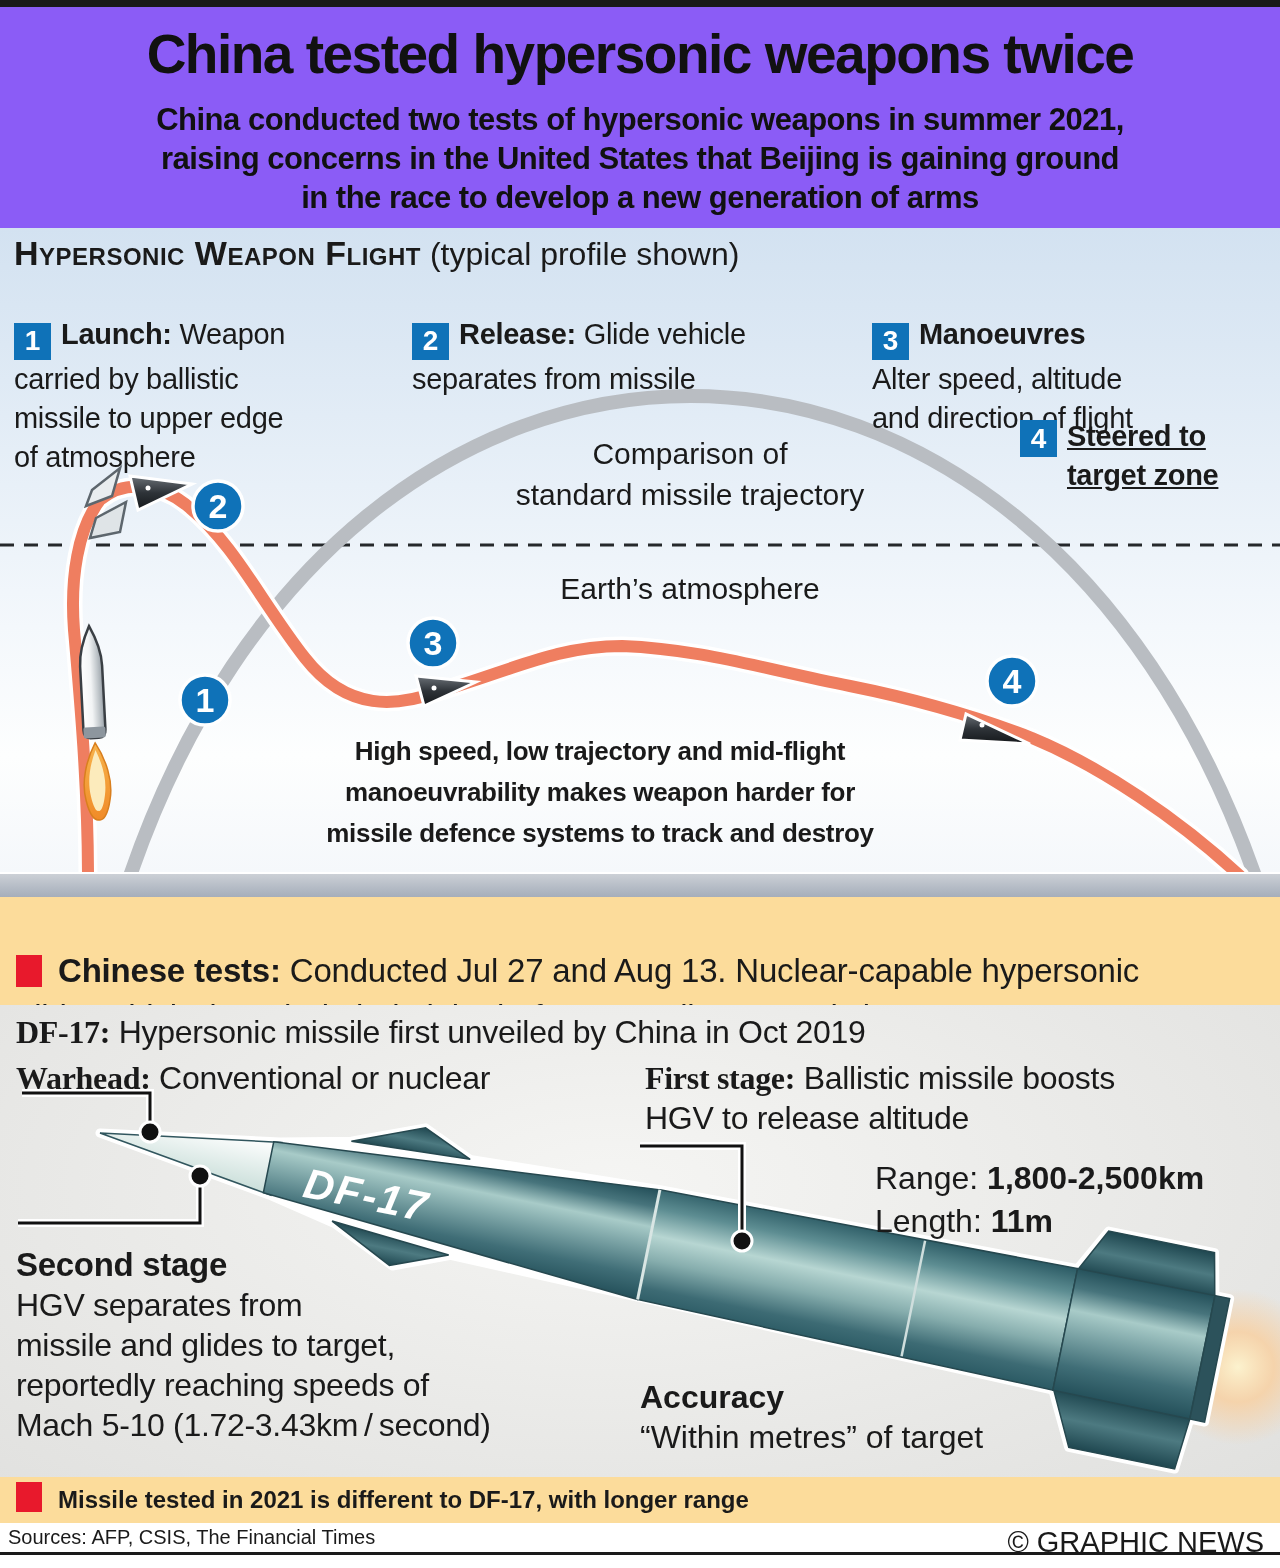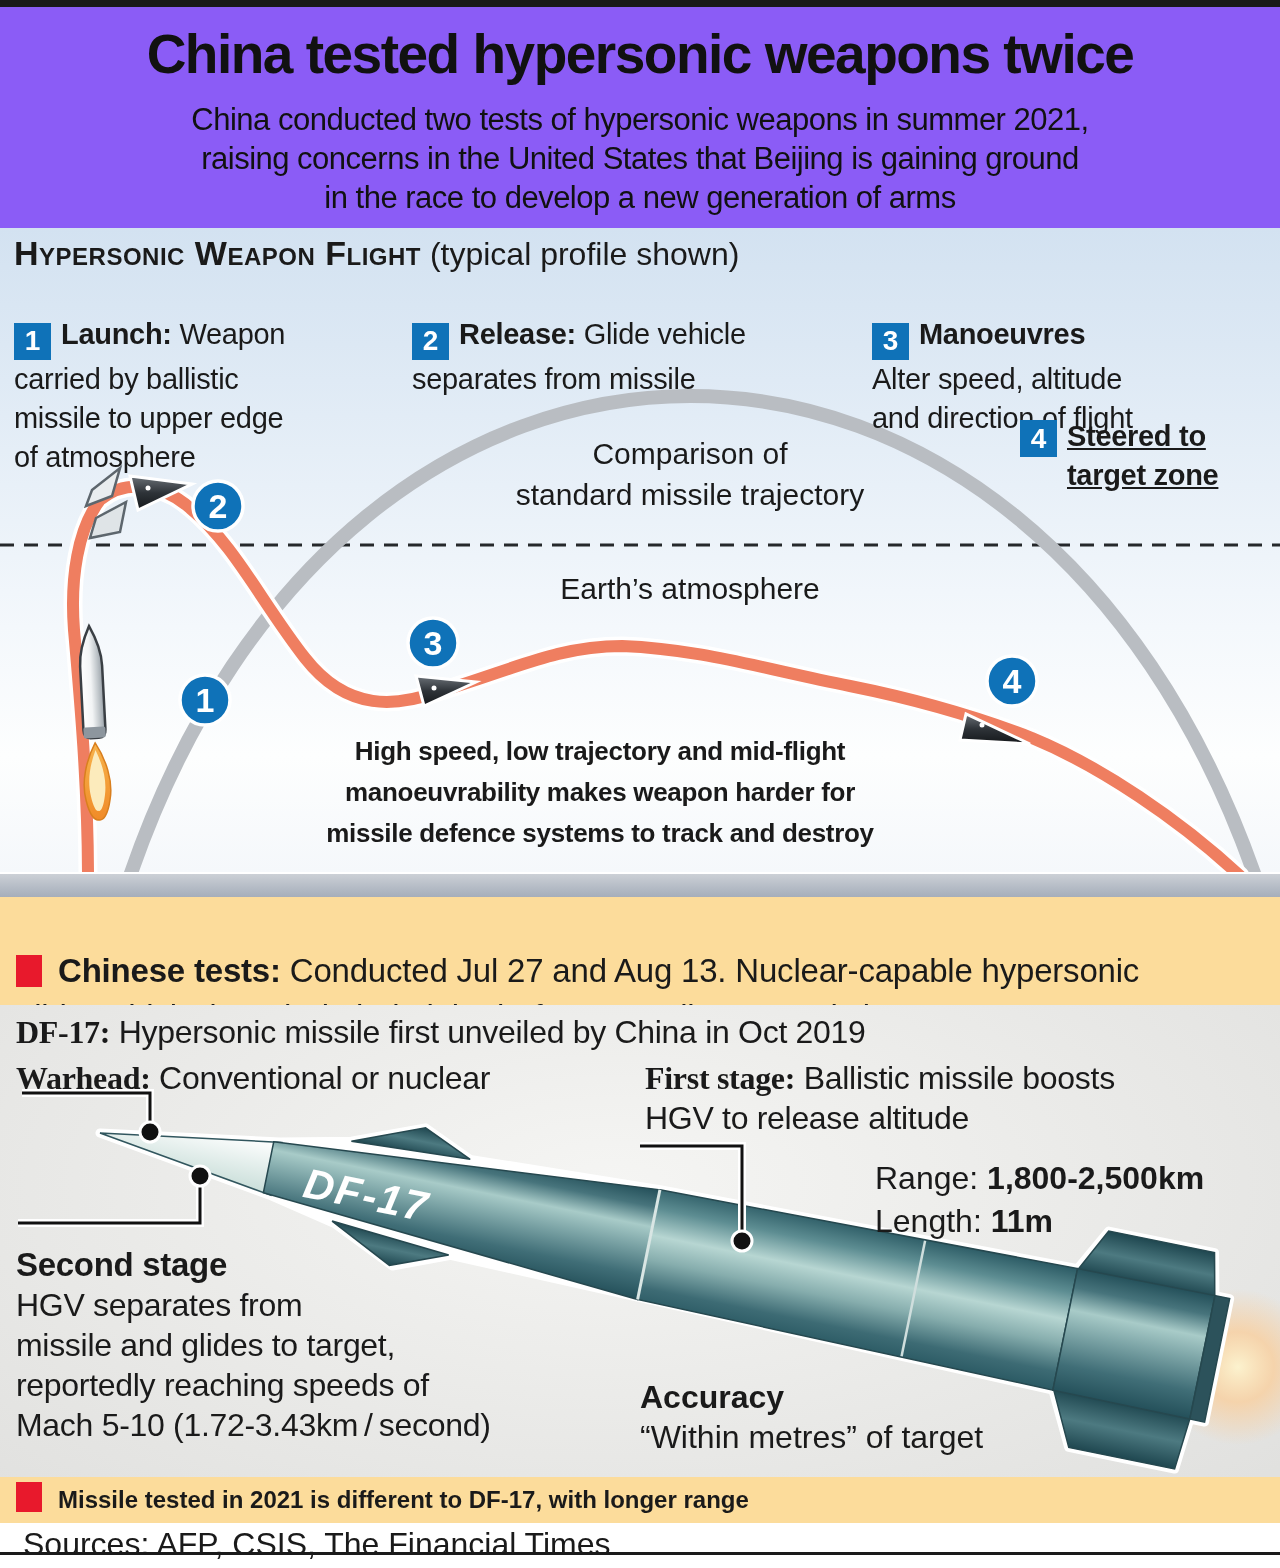--- a/index.html
+++ b/index.html
@@ -3,21 +3,21 @@
 <meta charset="utf-8">
 <style>
   html,body{margin:0;padding:0;background:#fff;}
   .canvas{position:relative;width:1280px;height:1568px;overflow:hidden;background:#8b5cf6;
           font-family:"Liberation Sans",sans-serif;color:#1a1a1a;}
   .topbar{position:absolute;left:0;top:0;width:1280px;height:7px;background:#1a1a1a;}
   
   .title{position:absolute;left:0;top:22px;width:1280px;text-align:center;
          font-size:55px;font-weight:bold;letter-spacing:-1.5px;color:#111;}
   .subtitle{position:absolute;left:60px;top:100px;width:1160px;text-align:center;
-            font-size:31px;font-weight:normal;line-height:39px;letter-spacing:-0.5px;
+            font-size:31px;font-weight:bold;line-height:39px;letter-spacing:-0.5px;
             white-space:pre-line;color:#111;}
   
   .sky{position:absolute;left:0;top:228px;width:1280px;height:644px;
        background:linear-gradient(180deg,#d3e2f1 0%,#dce8f4 18%,#e8f0f8 40%,#f4f8fc 62%,#fdfefe 82%,#f5f8fb 100%);}
   .sky-svg{position:absolute;left:0;top:0;width:1280px;height:644px;}
   .sec-title{position:absolute;left:14px;top:6px;font-size:32px;text-align:right;}
   .sec-title b{font-variant:small-caps;font-size:34px;letter-spacing:0.5px;}
   .step{position:absolute;font-size:29px;line-height:39px;white-space:pre-line;letter-spacing:-0.3px;}
   .step b{font-weight:bold;}
   .nbox{display:inline-flex;align-items:center;justify-content:center;width:37px;height:37px;
@@ -55,21 +55,21 @@
   .intro{left:16px;top:7px;}
   .warhead{left:16px;top:53px;}
   .firststage{left:645px;top:53px;width:570px;white-space:pre-line;}
   .rangeblock{position:absolute;left:875px;top:152px;font-size:32px;line-height:43px;}
   .secondstage{position:absolute;left:16px;top:240px;width:560px;font-size:32px;line-height:40px;
                white-space:pre-line;letter-spacing:-0.3px;}
   .secondstage b{font-size:33px;}
   .accuracy{position:absolute;left:640px;top:372px;font-size:32px;line-height:40px;white-space:pre-line;}
   
   .footer{position:absolute;left:0;top:1523px;width:1280px;height:45px;background:#fff;}
-  .sources{position:absolute;left:23px;top:3px;font-size:32px;}
+  .sources{position:absolute;left:8px;top:3px;font-size:20px;}
   .credit{position:absolute;right:16px;top:3px;font-size:29px;}
   .rule{position:absolute;left:0;top:1552px;width:1280px;height:3px;background:#1a1a1a;}
 </style>
 </head>
 <body>
 
 <div class="canvas">
   <div class="topbar"></div>
 
   <div class="title">China tested hypersonic weapons twice</div>
@@ -272,15 +272,16 @@
   </div>
 
   <div class="band footnote">
     <div class="fn-text">
       <span class="bullet"></span><b>Missile tested in 2021 is different to DF-17, with longer range</b>
     </div>
   </div>
 
   <div class="footer">
     <span class="sources">Sources: AFP, CSIS, The Financial Times</span>
+    <span class="credit">© GRAPHIC NEWS</span>
   </div>
   <div class="rule"></div>
 </div>
 
 </body></html>

